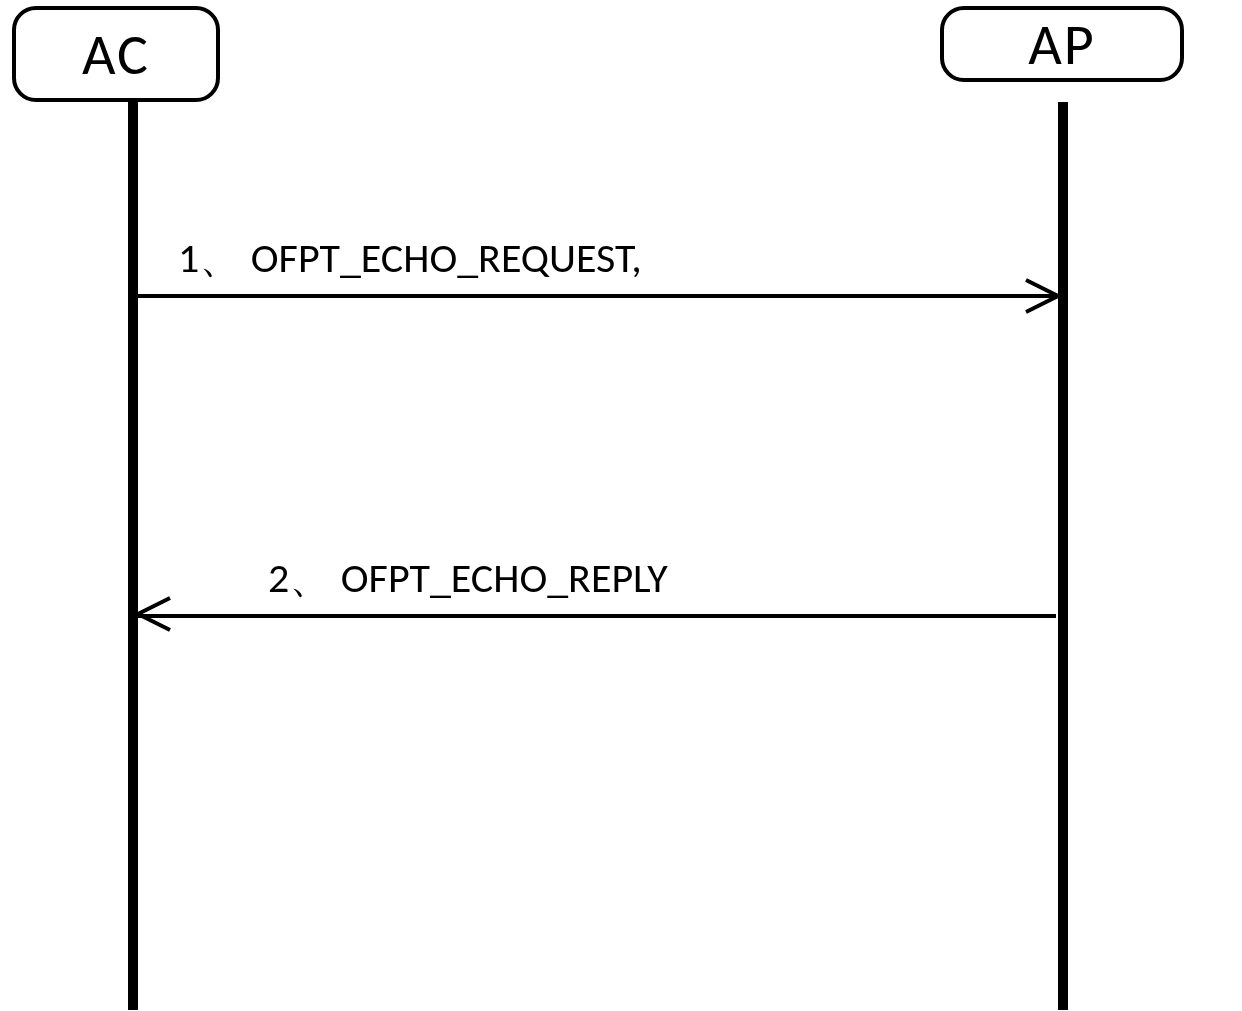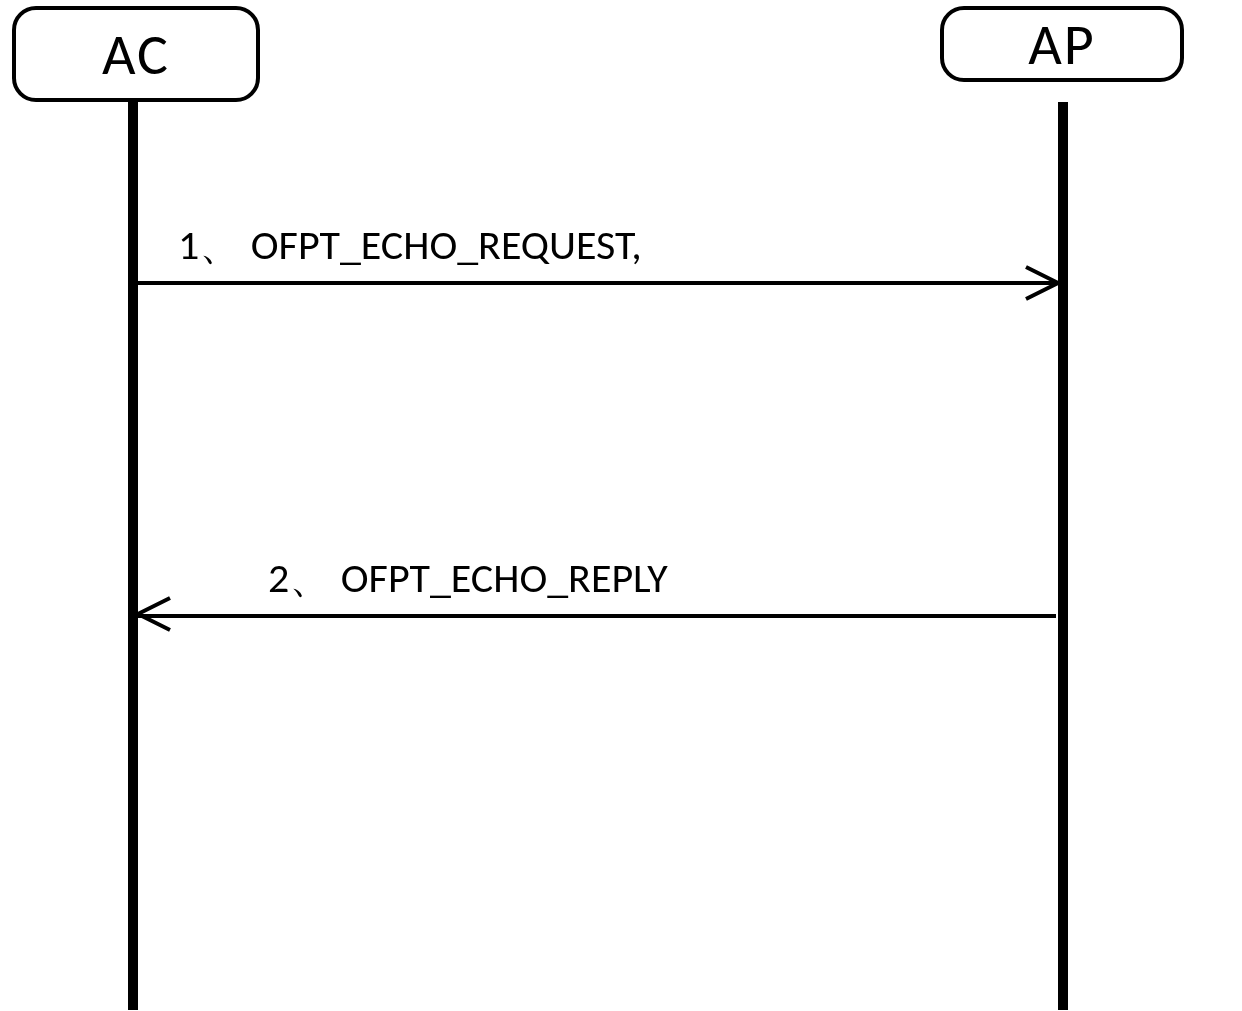--- a/index.html
+++ b/index.html
@@ -59,33 +59,33 @@
     }
     .arrow-head-left svg {
       position: absolute;
       left: -2px;
       top: -18px;
     }
   </style>
 </head>
 <body>
 
-<div class="participant-box" style="left: 12px; top: 6px; width: 248px; height: 96px;">
+<div class="participant-box" style="left: 12px; top: 6px; width: 208px; height: 96px;">
   <span>AC</span>
 </div>
 
 <div class="participant-box" style="left: 940px; top: 6px; width: 244px; height: 76px;">
   <span>AP</span>
 </div>
 
 <div class="lifeline" style="left: 128px; top: 102px; height: 908px;"></div>
 
 <div class="lifeline" style="left: 1058px; top: 102px; height: 908px;"></div>
 
-<div class="message" style="left: 138px; top: 217px; width: 908px;">
+<div class="message" style="left: 138px; top: 230px; width: 908px;">
   <div class="message-label" style="padding-left: 40px;">
     <span>1、</span>
     <span>OFPT_ECHO_REQUEST,</span>
   </div>
   <div class="arrow-line" style="width: 918px;">
     <div class="arrow-head-right">
       <svg width="36" height="36" viewBox="0 0 36 36">
         <path d="M 2 2 L 34 18 L 2 34" stroke="#000" stroke-width="4" fill="none"></path>
       </svg>
     </div>

